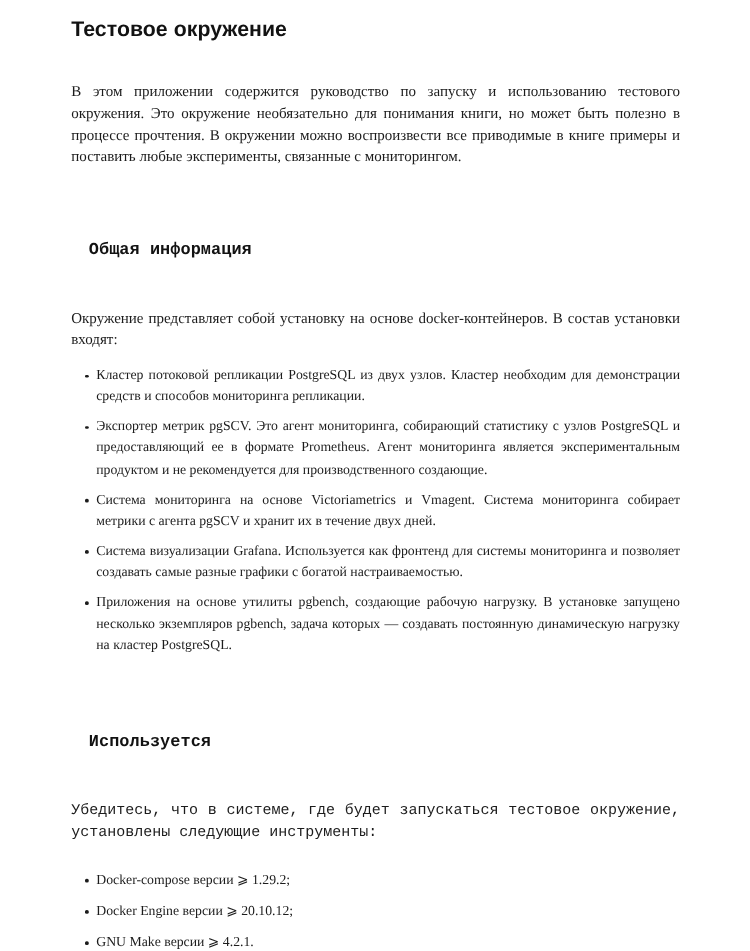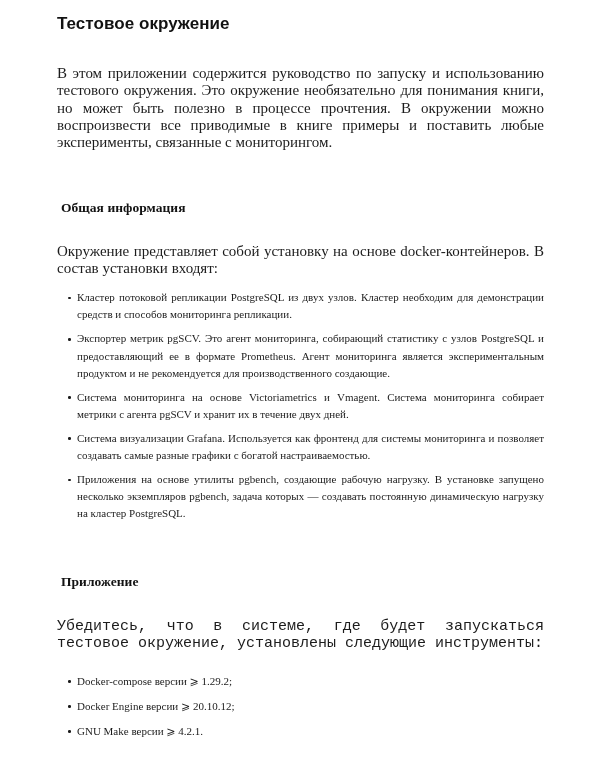--- a/index.html
+++ b/index.html
@@ -45,34 +45,34 @@
     font-family: "Liberation Sans", "DejaVu Sans", sans-serif;
     font-size: 17px;
     font-weight: 700;
     line-height: 1.2;
     color: #121212;
     margin: 0;
     padding-top: 14px;
     letter-spacing: 0.05px;
   }
   .section-title {
-    font-family: Liberation Serif, serif;
+    font-family: Liberation Mono, monospace;
     font-size: 13.5px;
     font-weight: 700;
     line-height: 1.2;
     color: #121212;
-    margin: 4px;
+    margin: 14px;
     letter-spacing: 0.05px;
   }
   .section-1 { padding-top: 45px; }
   .section-2 { padding-top: 48px; }
 
   
   p.body {
-    font-size: 15px;
+    font-size: 12px;
     line-height: 17.1px;
     text-align: justify;
     text-justify: inter-word;
     margin: 0;
     color: #1c1c1c;
     hyphens: manual;
   }
   .lead { padding-top: 31px; }
   .intro-1 { padding-top: 23px; }
   .intro-2 { padding-top: 23px; font-family: Liberation Mono, monospace; }
@@ -127,21 +127,21 @@
     <p class="body intro-1">Окружение представляет собой установку на основе docker-контейнеров. В состав установки входят:</p>
 
     <ul class="bullets first">
       <li>Кластер потоковой репликации PostgreSQL из двух узлов. Кластер необходим для демонстрации средств и способов мониторинга репликации.</li>
       <li>Экспортер метрик pgSCV. Это агент мониторинга, собирающий статистику с узлов PostgreSQL и предоставляющий ее в формате Prometheus. Агент мониторинга является экспериментальным продуктом и не рекомендуется для производственного создающие.</li>
       <li>Система мониторинга на основе Victoriametrics и Vmagent. Система мониторинга собирает метрики с агента pgSCV и хранит их в течение двух дней.</li>
       <li>Система визуализации Grafana. Используется как фронтенд для системы мониторинга и позволяет создавать самые разные графики с богатой настраиваемостью.</li>
       <li>Приложения на основе утилиты pgbench, создающие рабочую нагрузку. В установке запущено несколько экземпляров pgbench, задача которых — создавать постоянную динамическую нагрузку на кластер PostgreSQL.</li>
     </ul>
 
-    <h3 class="section-title section-2">Приложение</h3>
+    <h3 class="section-title section-2">Используется</h3>
 
     <p class="body intro-2">Убедитесь, что в системе, где будет запускаться тестовое окружение, установлены следующие инструменты:</p>
 
     <ul class="bullets deps">
       <li>Docker-compose версии ⩾ 1.29.2;</li>
       <li>Docker Engine версии ⩾ 20.10.12;</li>
       <li>GNU Make версии ⩾ 4.2.1.</li>
     </ul>
 
   </div>

